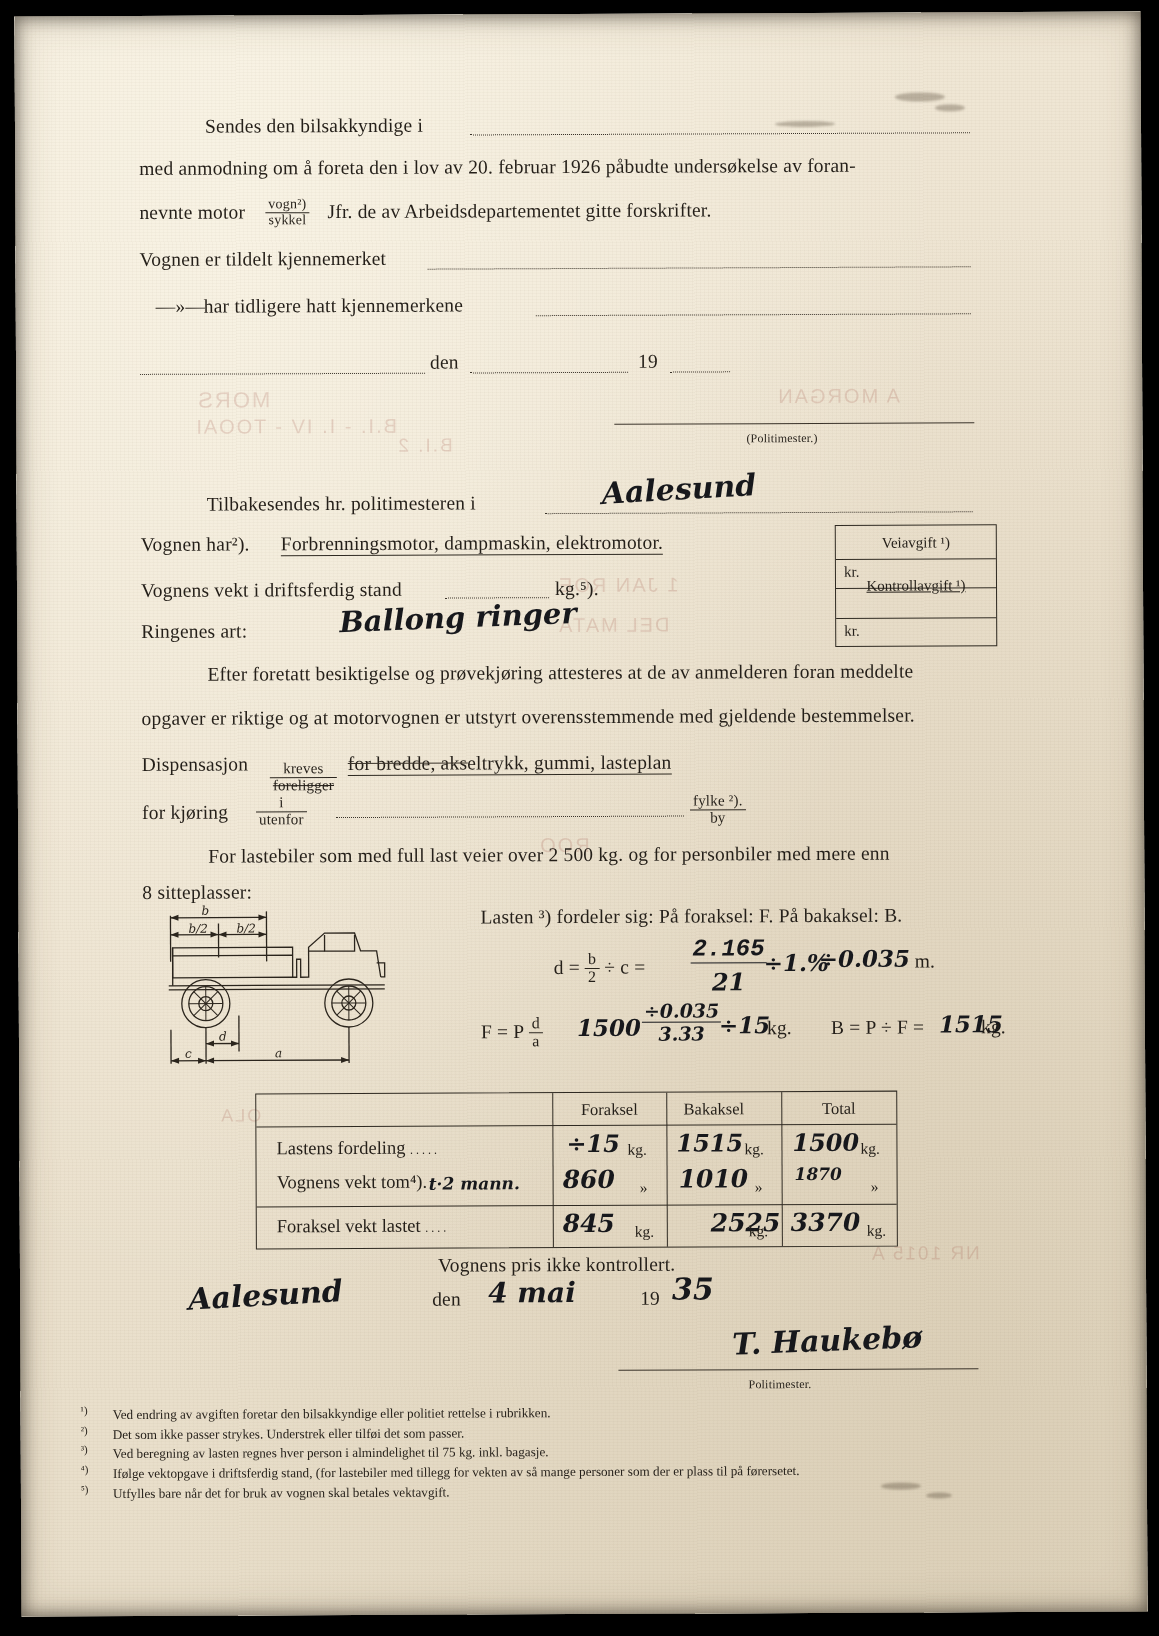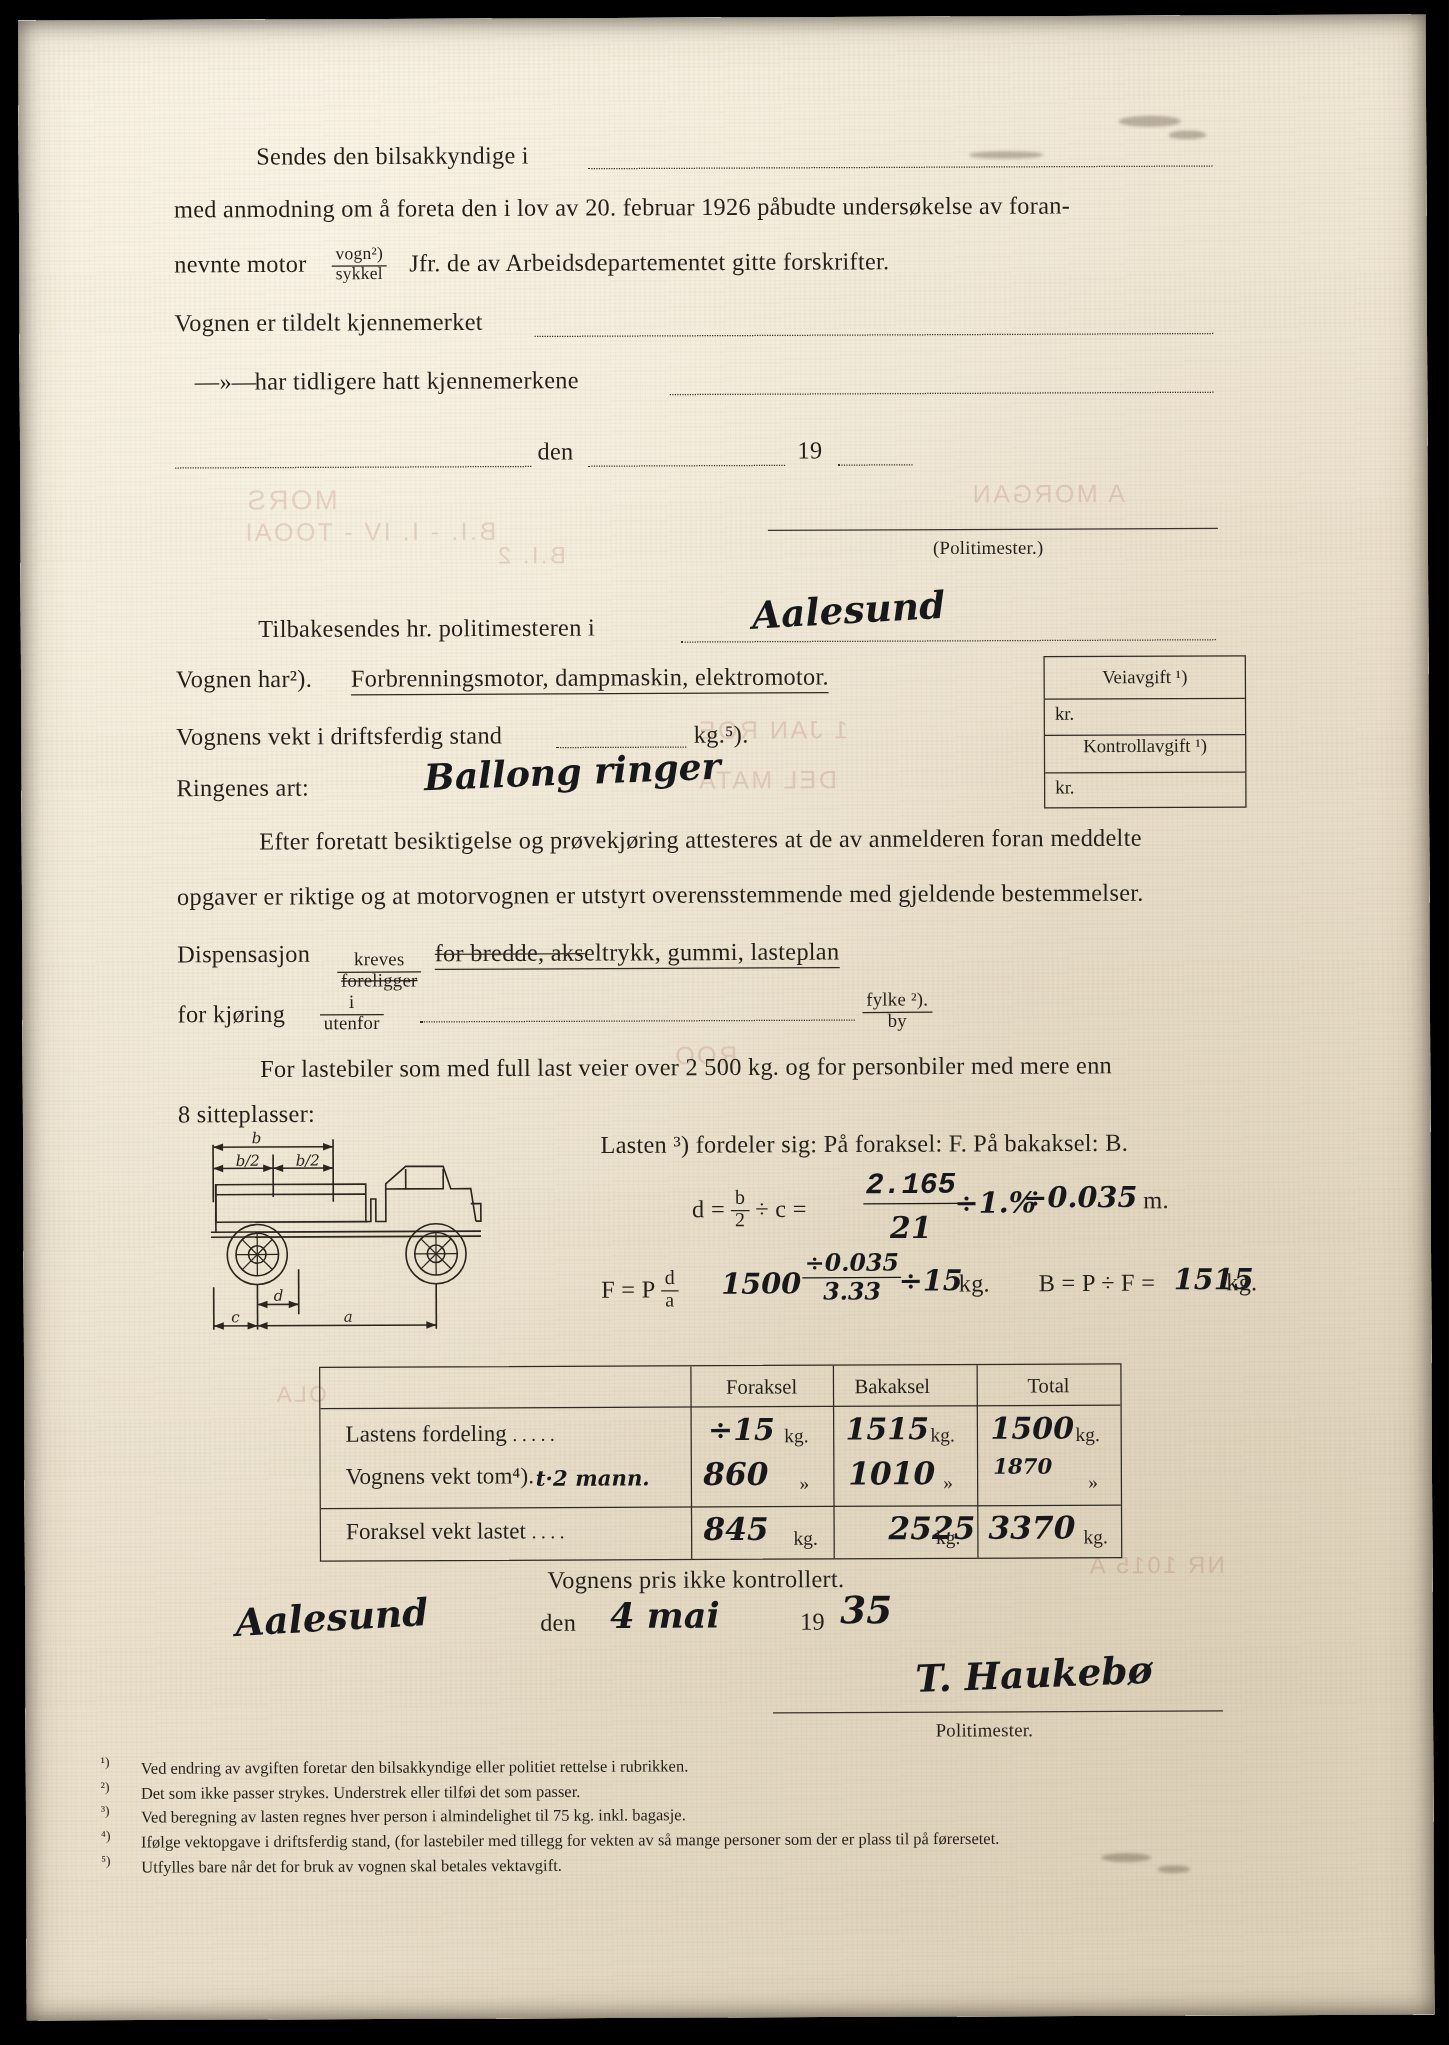--- a/index.html
+++ b/index.html
@@ -61,21 +61,21 @@
     width: 1126px; height: 1600px;
     color: #241f19;
   }
 
   .line {
     position: absolute;
     font-size: 19.5px;
     letter-spacing: 0.2px;
     white-space: nowrap;
   }
-  .small { font-size: 15px; }
+  .small { font-size: 12px; }
 
   .dots {
     position: absolute;
     border-bottom: 1.6px dotted #3a332a;
     height: 0;
   }
   .solid {
     position: absolute;
     border-bottom: 1.3px solid #3a332a;
     height: 0;
@@ -255,21 +255,21 @@
       <div class="line" style="left:538px; top:564px;">kg.⁵).</div>
 
       <div class="line" style="left:124px; top:605px;">Ringenes art:</div>
       <div class="hw" style="left:322px; top:586px; font-size:29px; transform:rotate(-2deg);">Ballong ringer</div>
 
       <div class="feebox" style="left:818px; top:512px; width:160px; height:120px;">
         <div class="cap" style="top:9px;">Veiavgift ¹)</div>
         <div class="row-line" style="top:33px;"></div>
         <div class="kr" style="top:38px;">kr.</div>
         <div class="row-line" style="top:62px;"></div>
-        <div class="cap" style="top:64px;">Kontrollavgift ¹)</div>
+        <div class="cap" style="top:52px;text-decoration:underline;">Kontrollavgift ¹)</div>
         <div class="row-line" style="top:92px;"></div>
         <div class="kr" style="top:97px;">kr.</div>
       </div>
 
       <div class="line" style="left:190px; top:648px;">Efter foretatt besiktigelse og prøvekjøring attesteres at de av anmelderen foran meddelte</div>
       <div class="line" style="left:124px; top:692px;">opgaver er riktige og at motorvognen er utstyrt overensstemmende med gjeldende bestemmelser.</div>
 
       <div class="line" style="left:124px; top:738px;">Dispensasjon</div>
       <div class="line" style="left:252px; top:733px;">
         <span class="frac" style="font-size:15px;margin-top:14px;">

